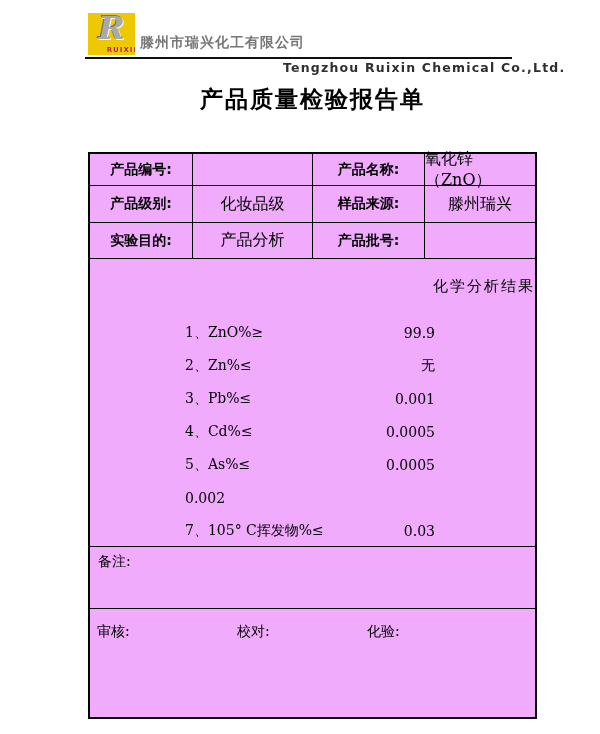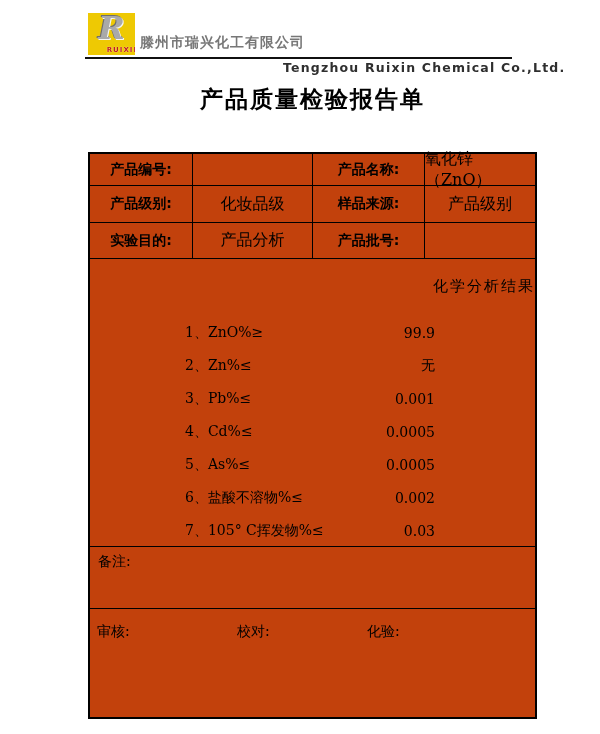--- a/index.html
+++ b/index.html
@@ -36,21 +36,21 @@
     position:absolute;left:85px;top:57px;width:427px;height:2px;background:#101010;
   }
   
   .title{
     position:absolute;left:88px;top:84px;width:449px;margin:0;
     text-align:center;font-size:23px;font-weight:bold;letter-spacing:2px;color:#000;
   }
   
   .tbl{
     position:absolute;left:88px;top:152px;width:449px;height:567px;
-    border:2px solid #000;box-sizing:border-box;background:#c2410c;
+    border:2px solid #000;box-sizing:border-box;background:#f0abfc;
   }
   .trow{display:flex;border-bottom:1px solid #000;box-sizing:border-box;}
   .trow .cell{box-sizing:border-box;display:flex;align-items:center;justify-content:center;}
   .c1{width:103px;border-right:1px solid #000;}
   .c2{width:120px;border-right:1px solid #000;}
   .c3{width:112px;border-right:1px solid #000;}
   .c4{flex:1;}
   .r1{height:32px;} .r2{height:37px;} .r3{height:37px;} .r4{height:36px;}
   .lab{font-weight:bold;font-size:14px;font-family:"DejaVu Sans","Liberation Sans",sans-serif;}
   .val{font-size:16px;font-family:"DejaVu Serif","Liberation Serif",serif;}
@@ -107,21 +107,21 @@
       <div class="cell c1 lab">产品编号:</div>
       <div class="cell c2 val"></div>
       <div class="cell c3 lab">产品名称:</div>
       <div class="cell c4 val">氧化锌（ZnO）</div>
     </div>
 
     <div class="trow r2">
       <div class="cell c1 lab">产品级别:</div>
       <div class="cell c2 val">化妆品级</div>
       <div class="cell c3 lab">样品来源:</div>
-      <div class="cell c4 val">产品级别</div>
+      <div class="cell c4 val">滕州瑞兴</div>
     </div>
 
 
     <div class="trow r4">
       <div class="cell c1 lab">实验目的:</div>
       <div class="cell c2 val">产品分析</div>
       <div class="cell c3 lab">产品批号:</div>
       <div class="cell c4 val"></div>
     </div>
 
@@ -142,21 +142,20 @@
         </div>
         <div class="an-item">
           <span>4、Cd%≤</span>
           <span>0.0005</span>
         </div>
         <div class="an-item">
           <span>5、As%≤</span>
           <span>0.0005</span>
         </div>
         <div class="an-item">
-          <span>6、盐酸不溶物%≤</span>
           <span>0.002</span>
         </div>
         <div class="an-item">
           <span>7、105° C挥发物%≤</span>
           <span>0.03</span>
         </div>
       </div>
     </div>
 
     <div class="remarks">

